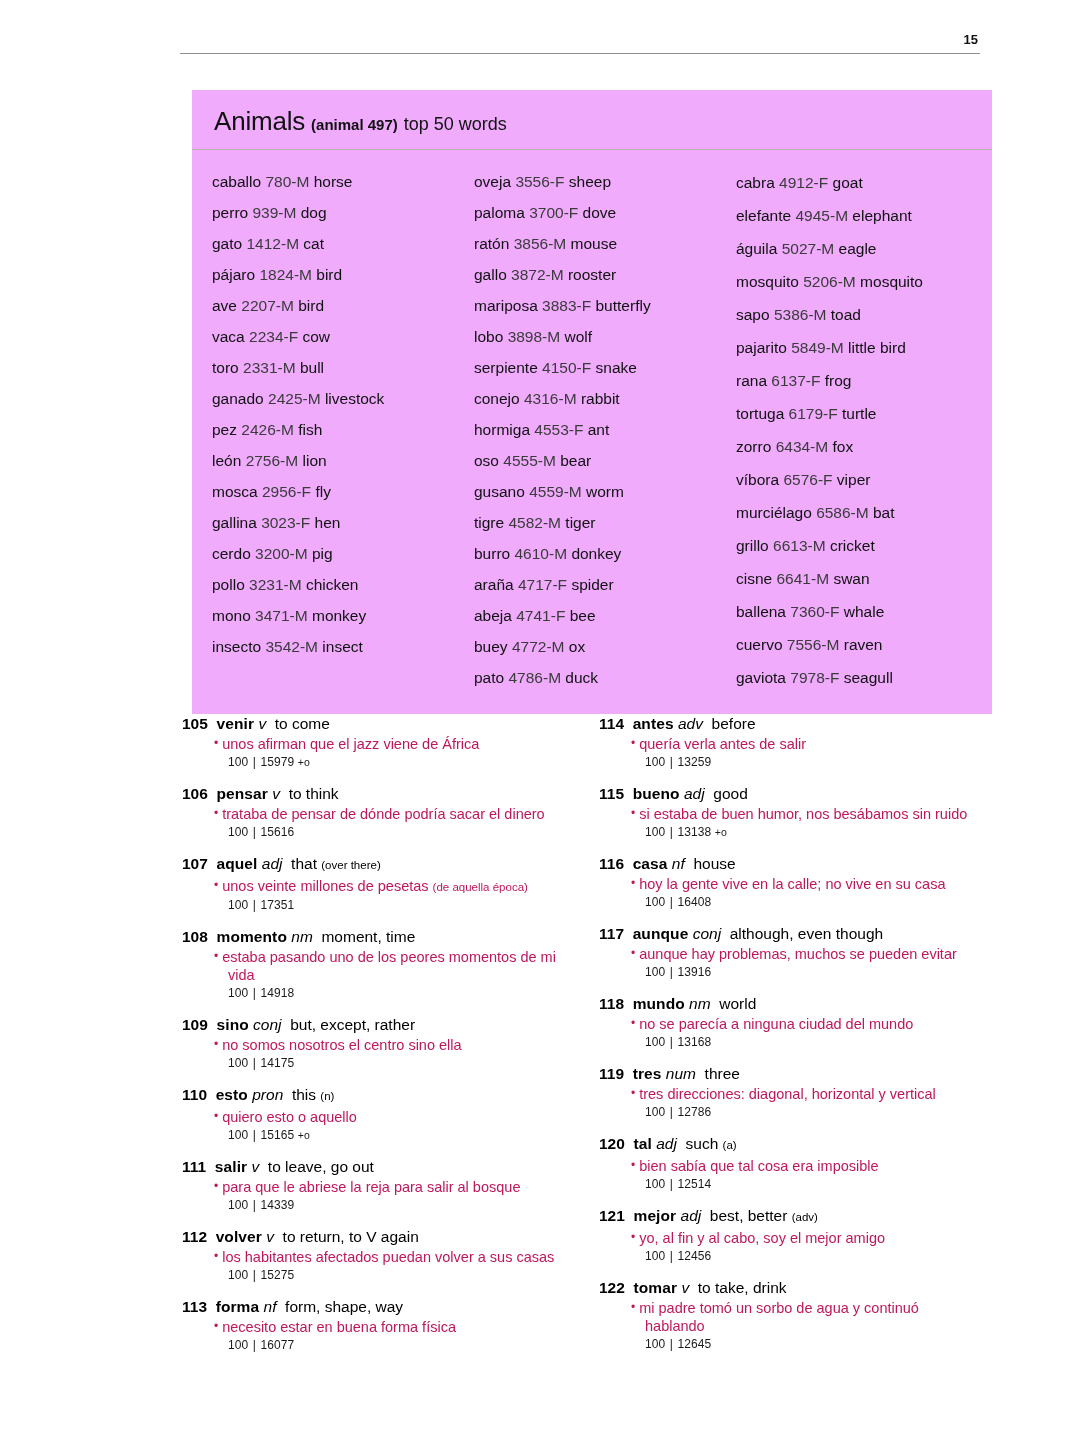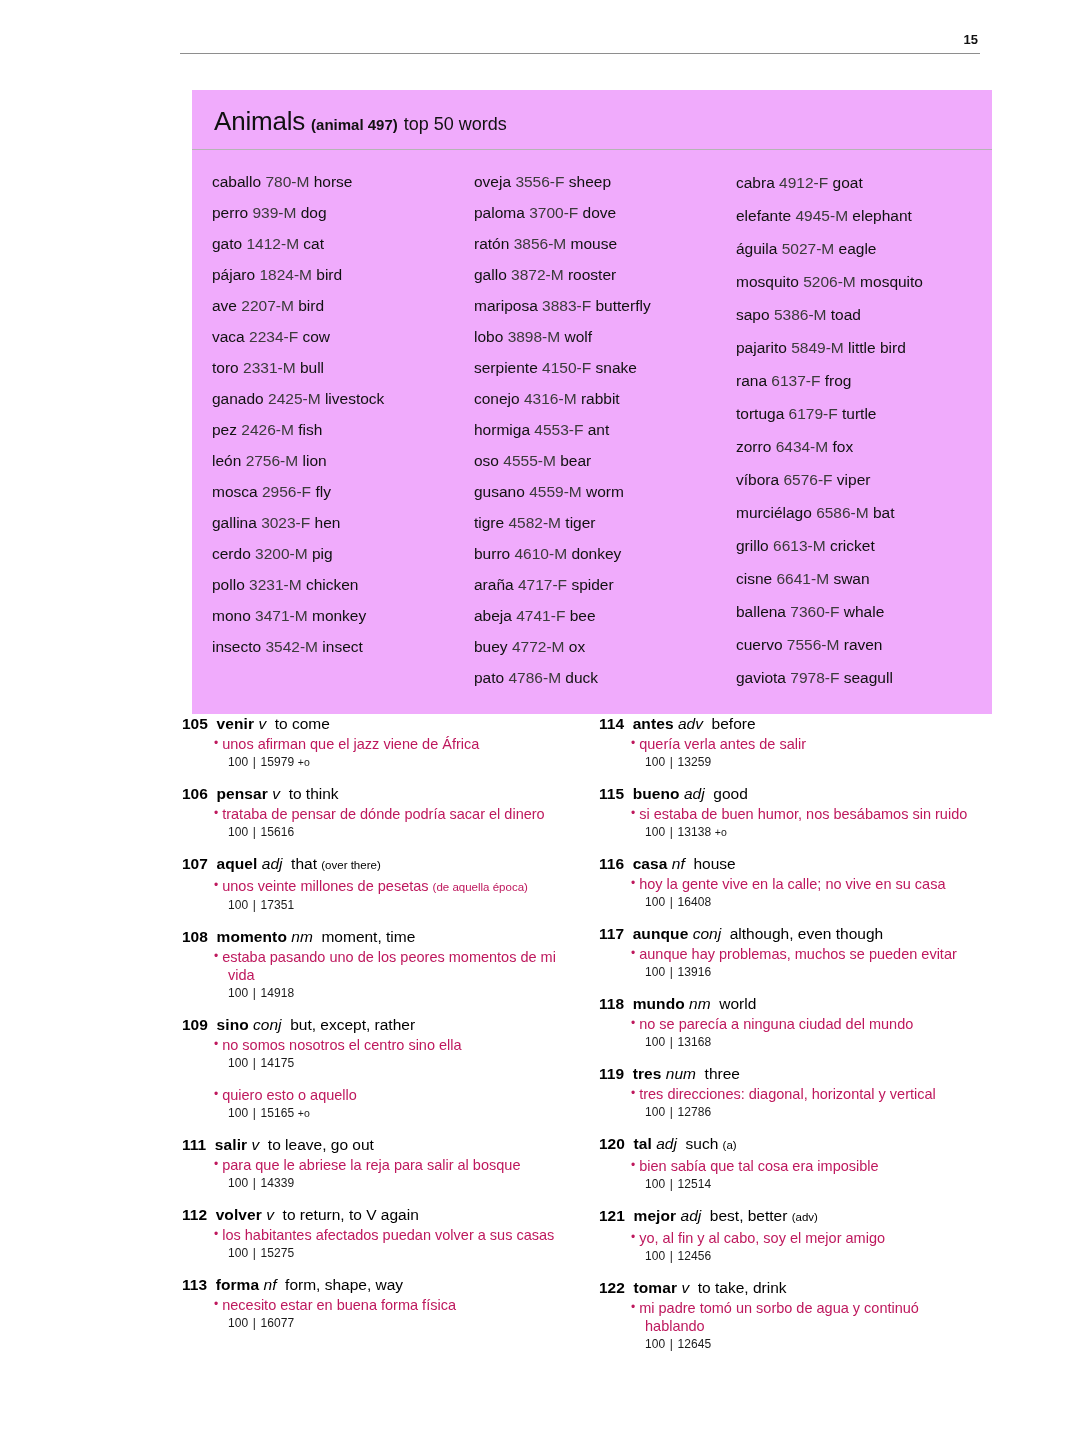--- a/index.html
+++ b/index.html
@@ -274,20 +274,21 @@
           <div class="entry-head"><span class="entry-rank">108</span>&nbsp; <span class="entry-word">momento</span> <span class="entry-pos">nm</span>&nbsp; <span class="entry-gloss">moment, time</span></div>
           <div class="entry-example"><span class="bullet">•</span><span>estaba pasando uno de los peores momentos de mi vida</span></div>
           <div class="entry-stats"><span>100</span> <span class="stats-sep">|</span> <span>14918</span></div>
         </div>
         <div class="entry">
           <div class="entry-head"><span class="entry-rank">109</span>&nbsp; <span class="entry-word">sino</span> <span class="entry-pos">conj</span>&nbsp; <span class="entry-gloss">but, except, rather</span></div>
           <div class="entry-example"><span class="bullet">•</span><span>no somos nosotros el centro sino ella</span></div>
           <div class="entry-stats"><span>100</span> <span class="stats-sep">|</span> <span>14175</span></div>
         </div>
         <div class="entry">
+          <div class="entry-head"><span class="entry-rank">110</span>&nbsp; <span class="entry-word">esto</span> <span class="entry-pos">pron</span>&nbsp; <span class="entry-gloss">this</span> <span class="entry-note">(n)</span></div>
           <div class="entry-example"><span class="bullet">•</span><span>quiero esto o aquello</span></div>
           <div class="entry-stats"><span>100</span> <span class="stats-sep">|</span> <span>15165</span> <span class="stats-flag">+o</span></div>
         </div>
         <div class="entry">
           <div class="entry-head"><span class="entry-rank">111</span>&nbsp; <span class="entry-word">salir</span> <span class="entry-pos">v</span>&nbsp; <span class="entry-gloss">to leave, go out</span></div>
           <div class="entry-example"><span class="bullet">•</span><span>para que le abriese la reja para salir al bosque</span></div>
           <div class="entry-stats"><span>100</span> <span class="stats-sep">|</span> <span>14339</span></div>
         </div>
         <div class="entry">
           <div class="entry-head"><span class="entry-rank">112</span>&nbsp; <span class="entry-word">volver</span> <span class="entry-pos">v</span>&nbsp; <span class="entry-gloss">to return, to V again</span></div>

